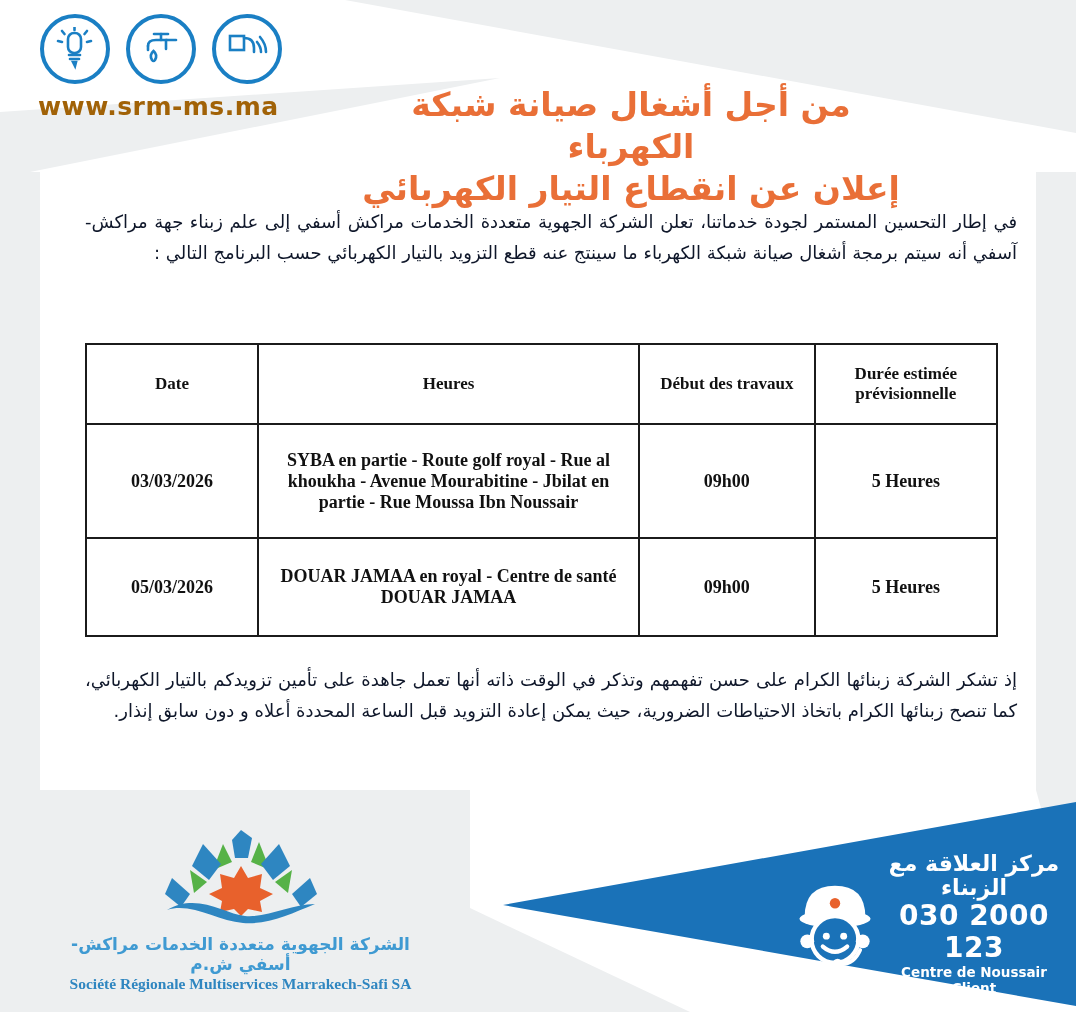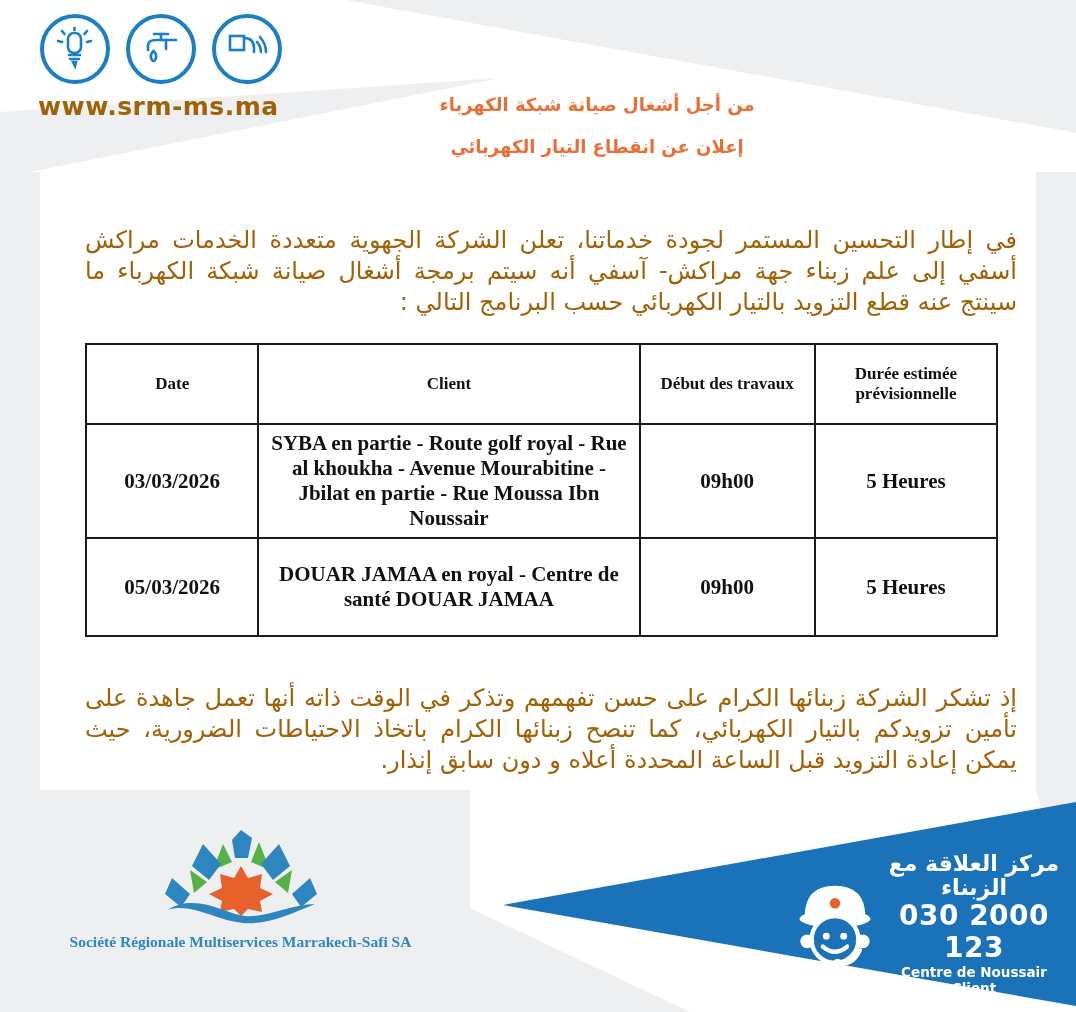--- a/index.html
+++ b/index.html
@@ -13,32 +13,32 @@
   .card{position:absolute;left:40px;top:172px;width:996px;height:618px;background:#ffffff;}
   .white-sweep{position:absolute;left:0;top:0;width:1076px;height:1012px;background:#ffffff;
         clip-path:polygon(470px 790px,1036px 790px,1076px 935px,1076px 1012px,690px 1012px,470px 908px);}
   .blue-wedge{position:absolute;left:0;top:0;width:1076px;height:1012px;background:var(--banner-blue,#1a72b8);
         clip-path:polygon(503px 905px,1076px 802px,1076px 1006px);}
   
   .service-icons{position:absolute;left:40px;top:14px;display:flex;gap:16px;}
   .circle-ic{width:62px;height:62px;border:4px solid #1a7fc4;border-radius:50%;
         display:flex;align-items:center;justify-content:center;background:#fff;}
   .site-url{position:absolute;left:38px;top:92px;color:#a16207;font-weight:bold;font-size:25px;letter-spacing:.5px;}
-  .doc-title{position:absolute;left:312px;top:84px;width:570px;text-align:center;color:#e96f37;
-        font-weight:bold;font-size:18px;line-height:42px;direction:rtl;}
+  .doc-title{position:absolute;left:346px;top:84px;width:570px;text-align:center;color:#e96f37;
+        font-weight:bold;font-size:33px;line-height:42px;direction:rtl;}
   
-  .para{position:absolute;left:85px;width:932px;direction:rtl;text-align:justify;color:#a16207;
-        font-size:24px;line-height:31px;margin-top:19px;}
+  .para{position:absolute;left:85px;width:932px;direction:rtl;text-align:justify;color:#0f172a;
+        font-size:18px;line-height:31px;}
   .para-intro{top:206px;}
   .para-outro{top:664px;}
   table.sched{position:absolute;left:85px;top:343px;width:913px;border-collapse:collapse;
         font-family:"Liberation Serif",serif;font-weight:bold;color:#111;border-radius:30px;}
   table.sched td,th{border:2px solid #1b1b1b;text-align:center;vertical-align:middle;padding:4px 10px;}
   .th{font-size:17px;height:70px;}
-  .cell{font-size:21px;}
+  .cell{font-size:18px;}
   .row1 td{height:104px;}
   .row2 td{height:88px;}
   
   .logo-block{position:absolute;left:68px;top:828px;width:345px;text-align:center;}
   .logo-ar{color:#3f9ad2;font-size:17px;font-weight:bold;direction:rtl;margin-top:2px;}
   .logo-tif{color:#3f9ad2;font-size:14px;font-weight:bold;letter-spacing:2px;margin-top:1px;}
   .logo-fr{color:#2f86c0;font-size:15.5px;font-weight:bold;font-family:"Liberation Serif",serif;margin-top:1px;}
   
   .banner-content{position:absolute;left:796px;top:852px;width:268px;display:flex;align-items:center;gap:10px;color:#fff;}
   .banner-text{width:180px;text-align:center;}
@@ -108,21 +108,21 @@
   <table class="sched">
     <colgroup>
         <col style="width:175px">
         <col style="width:393px">
         <col style="width:180px">
         <col style="width:185px">
       </colgroup>
     <tbody>
         <tr>
       <th class="th">Date</th>
-      <th class="th">Client</th>
+      <th class="th">Heures</th>
       <th class="th">Début des travaux</th>
       <th class="th">Durée estimée prévisionnelle</th>
     </tr>
     <tr class="row1">
       <td class="cell">03/03/2026</td>
       <td class="cell">SYBA en partie - Route golf royal - Rue al khoukha - Avenue Mourabitine - Jbilat en partie - Rue Moussa Ibn Noussair</td>
       <td class="cell">09h00</td>
       <td class="cell">5 Heures</td>
     </tr>
     <tr class="row2">
@@ -145,20 +145,21 @@
         <polygon fill="#2e86c1" points="42,16 60,36 48,52 31,38"></polygon>
         <polygon fill="#2e86c1" points="118,16 100,36 112,52 129,38"></polygon>
         <polygon fill="#56b247" points="29,42 46,54 33,65"></polygon>
         <polygon fill="#56b247" points="131,42 114,54 127,65"></polygon>
         <polygon fill="#2e86c1" points="11,50 29,66 20,79 4,66"></polygon>
         <polygon fill="#2e86c1" points="149,50 131,66 140,79 156,66"></polygon>
         <polygon fill="#e8612c" points="80,38 87,50 101,46 99,60 112,66 99,73 101,84 87,81 80,88 73,81 59,84 61,73 48,66 61,60 59,46 73,50"></polygon>
         <path d="M6,82 C36,64 64,86 84,88 C106,90 130,76 154,76 C130,86 106,97 82,95 C56,93 30,74 6,82 Z" fill="#2e86c1"></path>
       </g>
     </svg>
+    <div class="logo-ar">الشركة الجهوية متعددة الخدمات مراكش- أسفي ش.م</div>
     <div class="logo-fr">Société Régionale Multiservices Marrakech-Safi SA</div>
   </div>
 
   <div class="banner-content">
     <svg width="78" height="104" viewBox="0 0 90 116">
       <g>
         <path d="M10,50 Q10,14 45,14 Q80,14 80,50 Z" fill="#ffffff"></path>
         <circle cx="45" cy="34" r="6" fill="#e8612c"></circle>
         <ellipse cx="45" cy="52" rx="41" ry="10" fill="#ffffff"></ellipse>
         <circle cx="45" cy="76" r="27" fill="#1a72b8" stroke="#ffffff" stroke-width="5"></circle>

